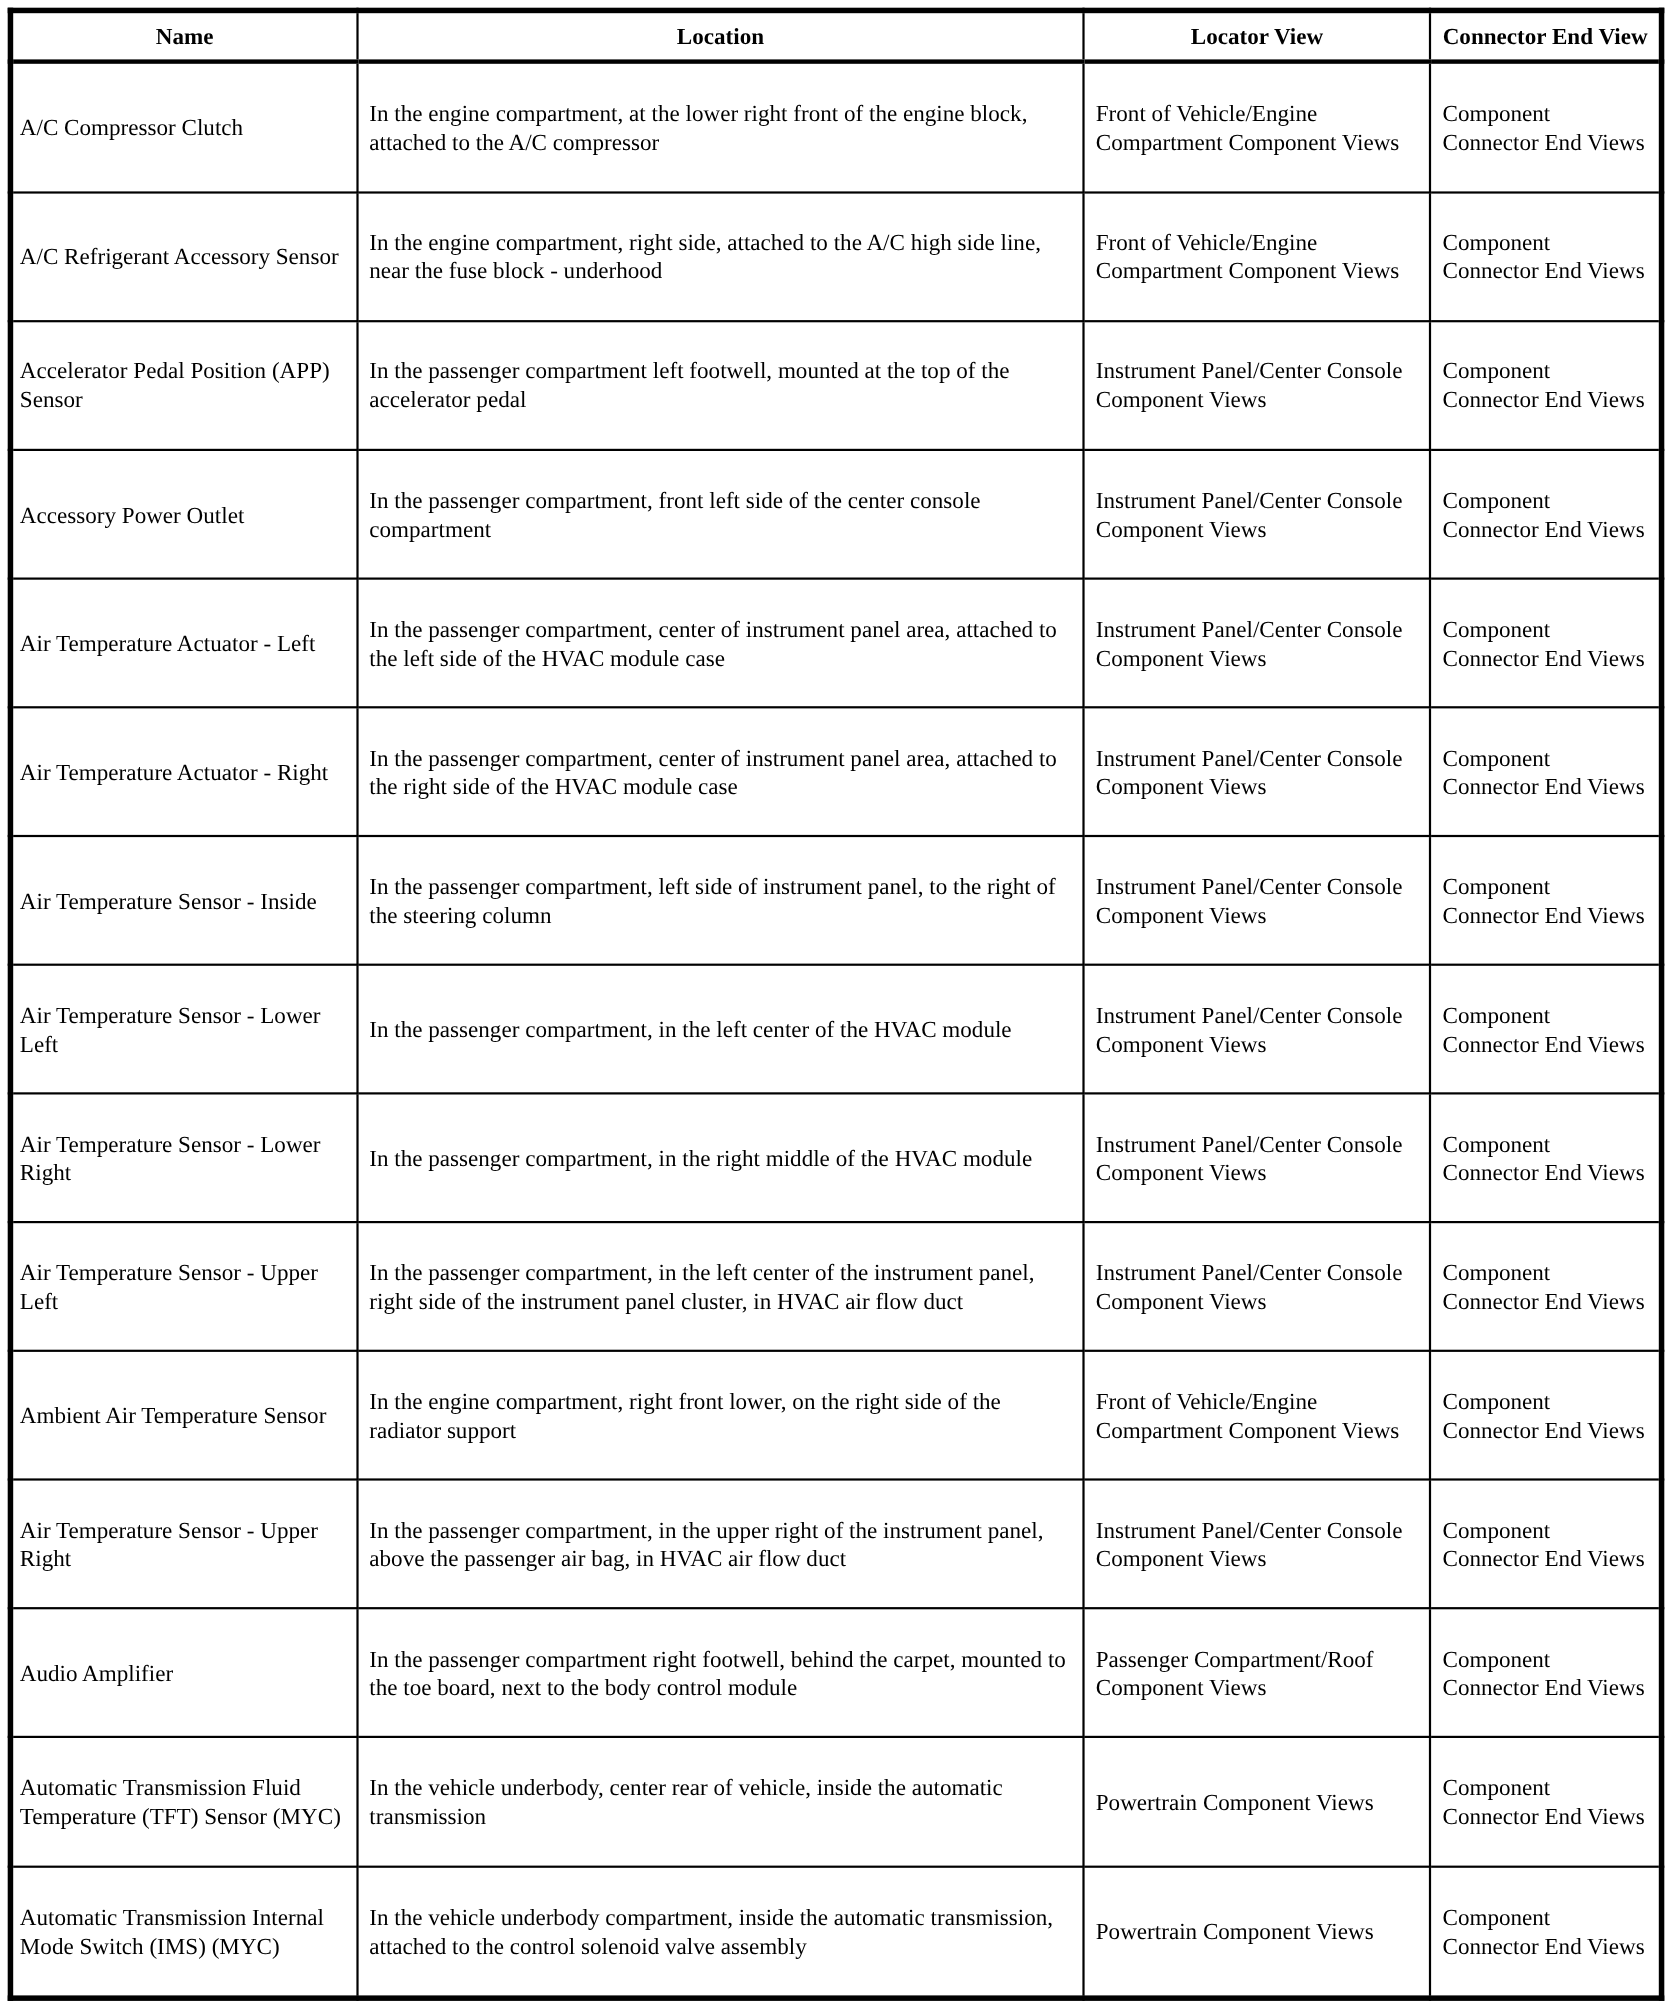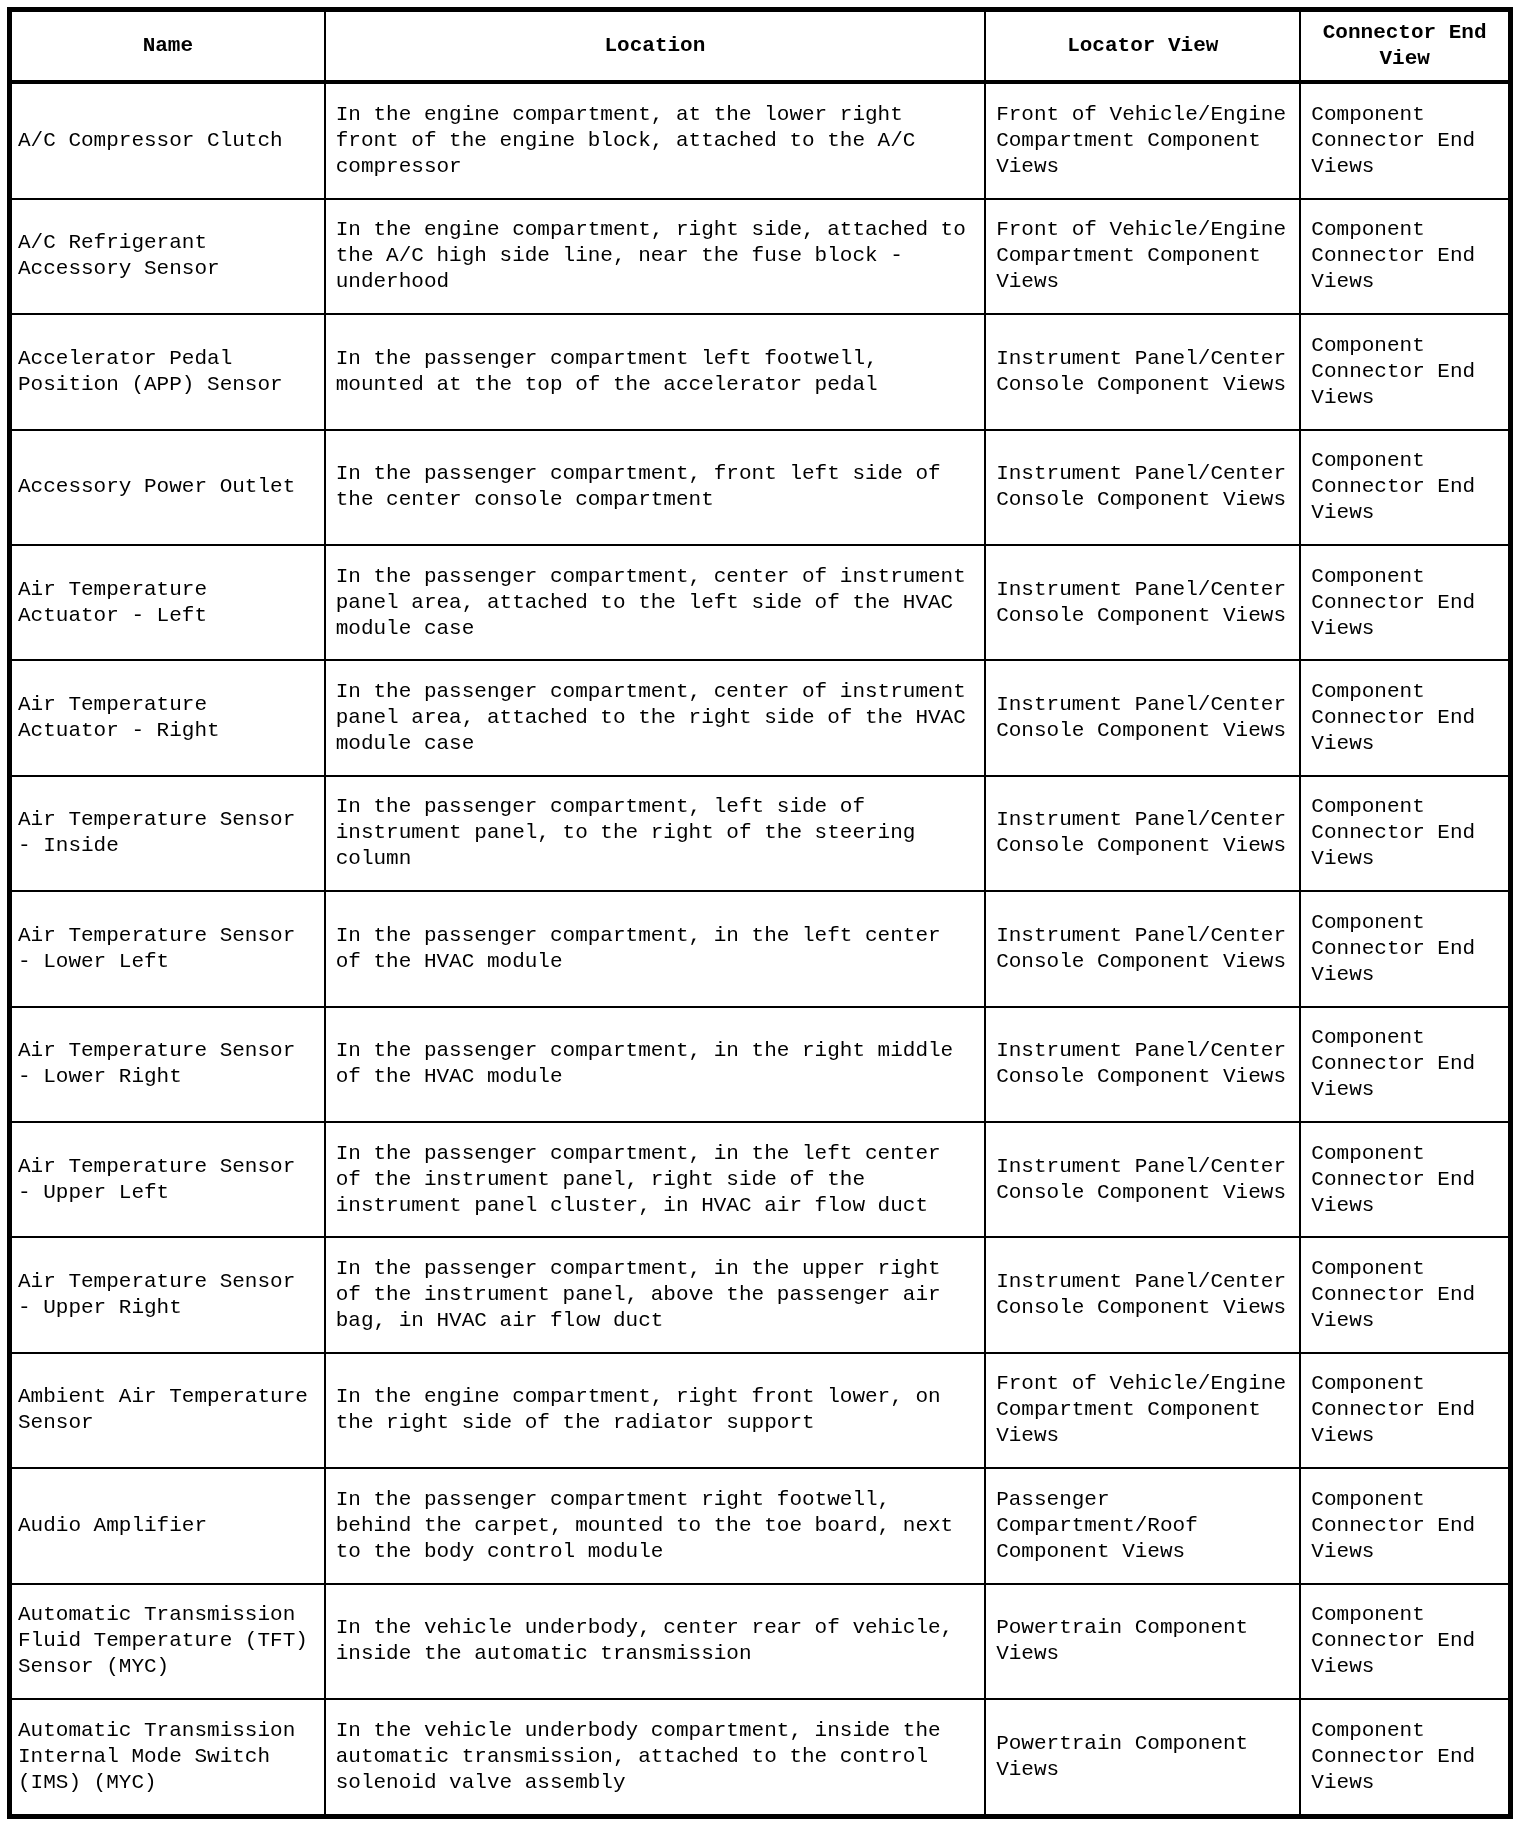--- a/index.html
+++ b/index.html
@@ -6,21 +6,21 @@
     margin: 0;
     padding: 0;
     background: #ffffff;
   }
   .page {
     width: 1520px;
     height: 1826px;
     box-sizing: border-box;
     padding: 7px;
     background: #ffffff;
-    font-family: Liberation Mono, monospace;
+    font-family: Liberation Serif, serif;
     color: #000000;
   }
   table.locator-table {
     width: 100%;
     height: 100%;
     border-collapse: collapse;
     table-layout: fixed;
     border: 5px solid #000000;
     font-size: 21px;
     line-height: 26px;
@@ -124,29 +124,29 @@
         <td class="locator-view-cell">Instrument Panel/Center Console Component Views</td>
         <td class="connector-end-cell">Component Connector End Views</td>
       </tr>
       <tr>
         <td class="name-cell">Air Temperature Sensor - Upper Left</td>
         <td class="location-cell">In the passenger compartment, in the left center of the instrument panel, right side of the instrument panel cluster, in HVAC air flow duct</td>
         <td class="locator-view-cell">Instrument Panel/Center Console Component Views</td>
         <td class="connector-end-cell">Component Connector End Views</td>
       </tr>
       <tr>
+        <td class="name-cell">Ambient Air Temperature Sensor</td>
+        <td class="location-cell">In the engine compartment, right front lower, on the right side of the radiator support</td>
+        <td class="locator-view-cell">Front of Vehicle/Engine Compartment Component Views</td>
+        <td class="connector-end-cell">Component Connector End Views</td>
+      </tr>
+      <tr>
         <td class="name-cell">Air Temperature Sensor - Upper Right</td>
         <td class="location-cell">In the passenger compartment, in the upper right of the instrument panel, above the passenger air bag, in HVAC air flow duct</td>
         <td class="locator-view-cell">Instrument Panel/Center Console Component Views</td>
-        <td class="connector-end-cell">Component Connector End Views</td>
-      </tr>
-      <tr>
-        <td class="name-cell">Ambient Air Temperature Sensor</td>
-        <td class="location-cell">In the engine compartment, right front lower, on the right side of the radiator support</td>
-        <td class="locator-view-cell">Front of Vehicle/Engine Compartment Component Views</td>
         <td class="connector-end-cell">Component Connector End Views</td>
       </tr>
       <tr>
         <td class="name-cell">Audio Amplifier</td>
         <td class="location-cell">In the passenger compartment right footwell, behind the carpet, mounted to the toe board, next to the body control module</td>
         <td class="locator-view-cell">Passenger Compartment/Roof Component Views</td>
         <td class="connector-end-cell">Component Connector End Views</td>
       </tr>
       <tr>
         <td class="name-cell">Automatic Transmission Fluid Temperature (TFT) Sensor (MYC)</td>

